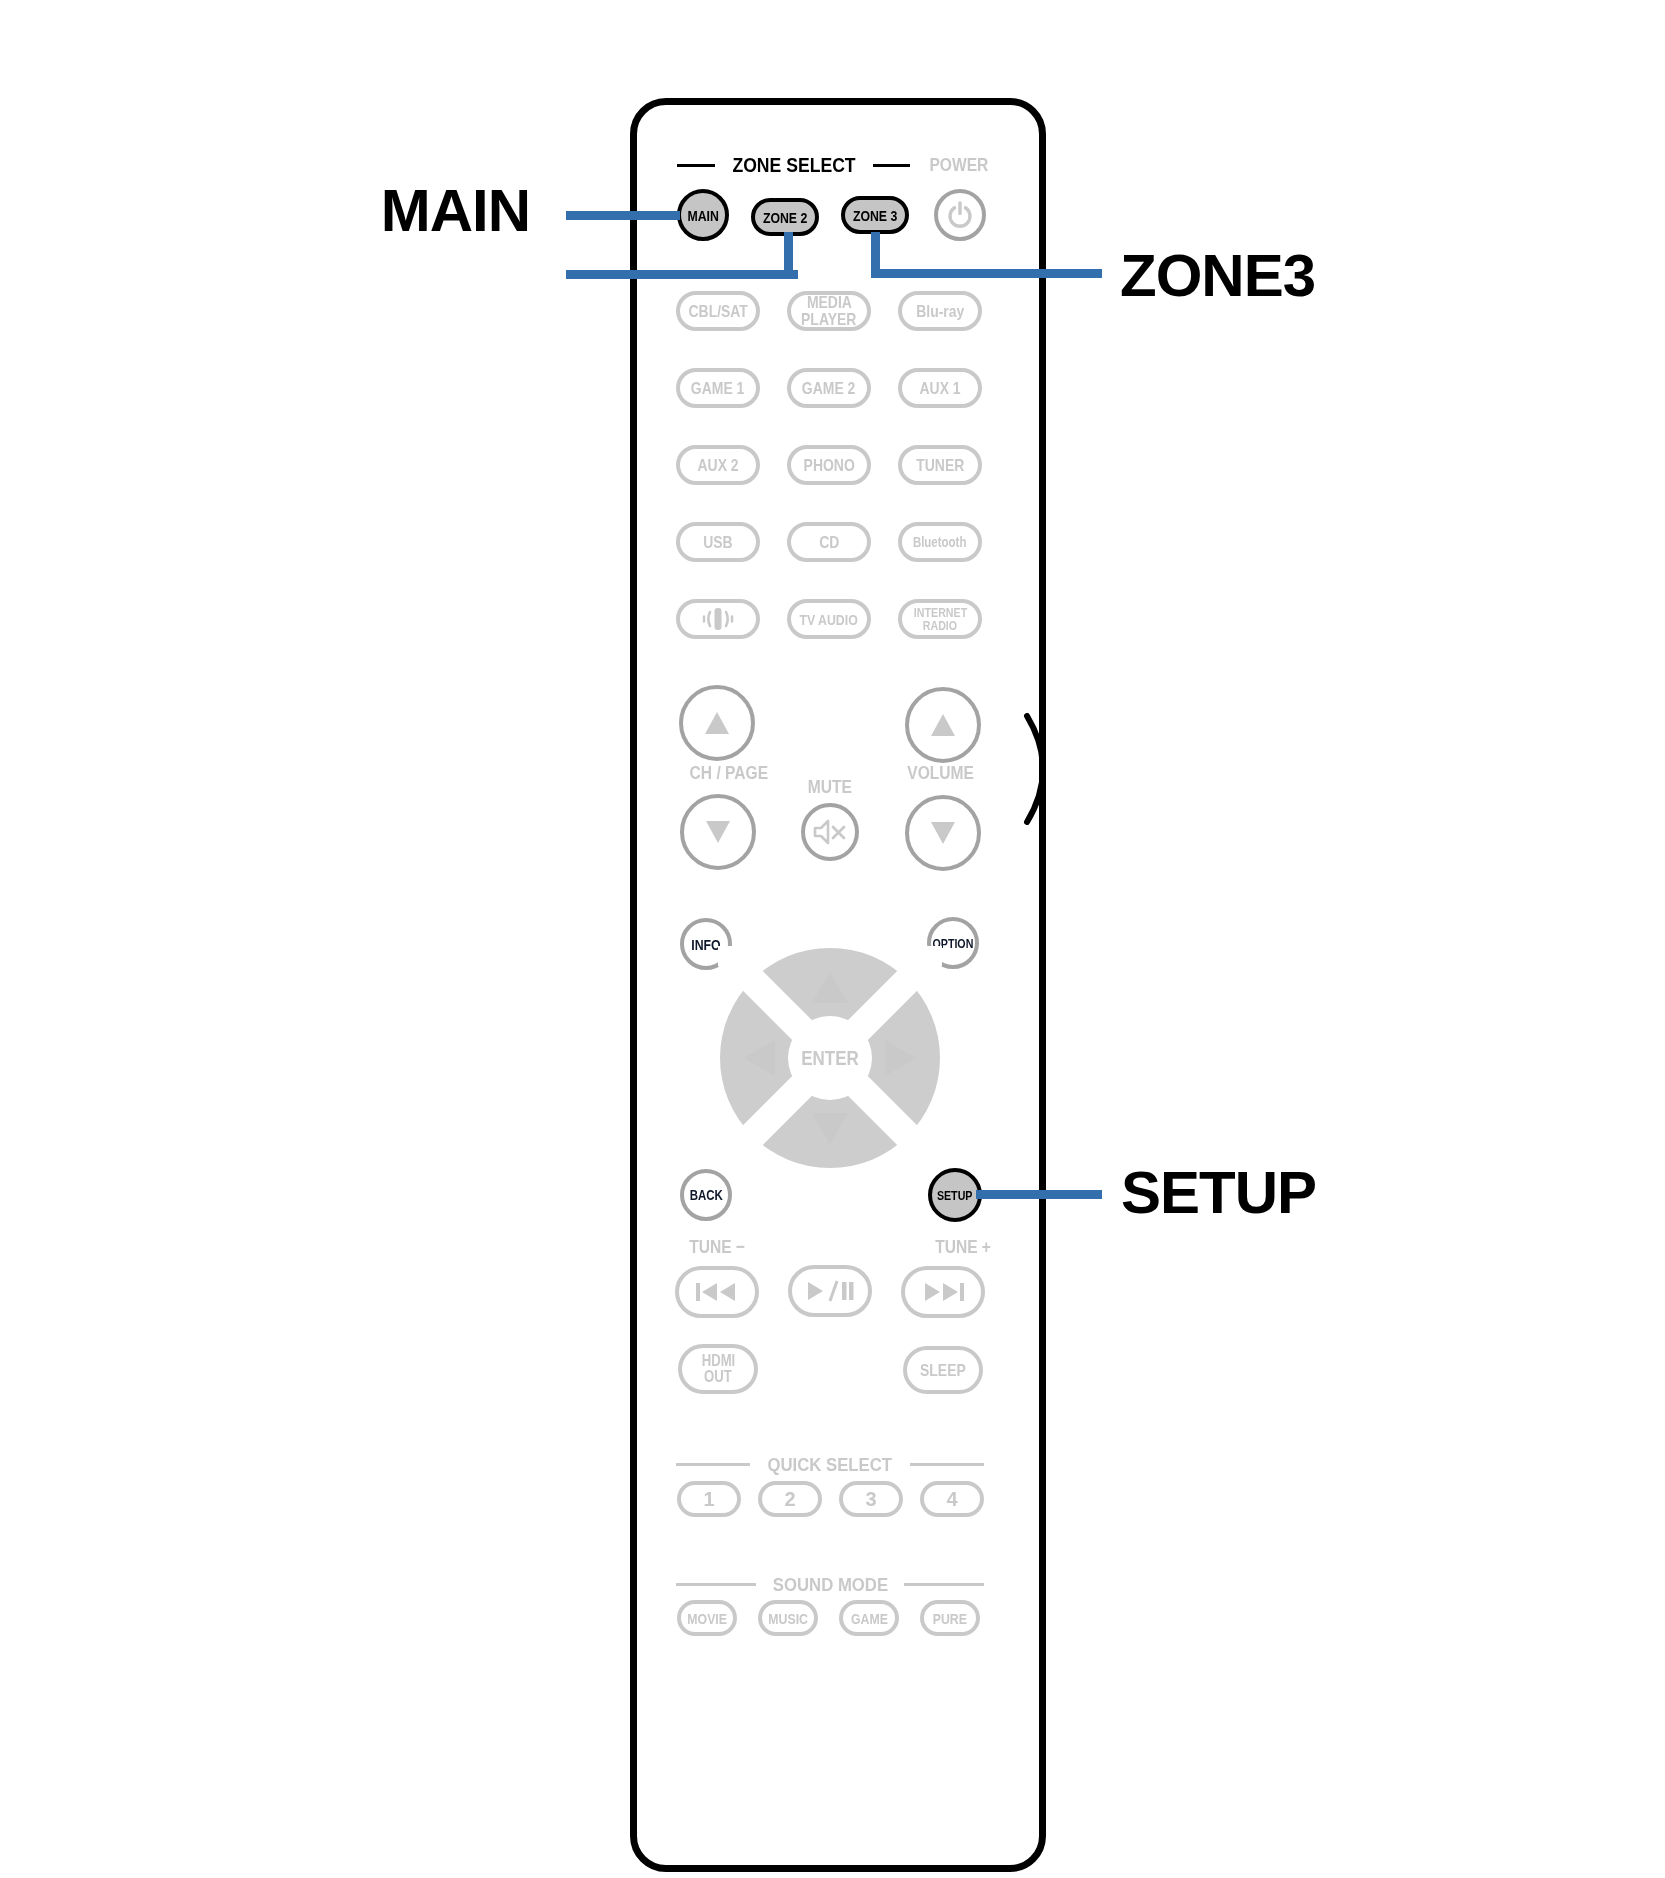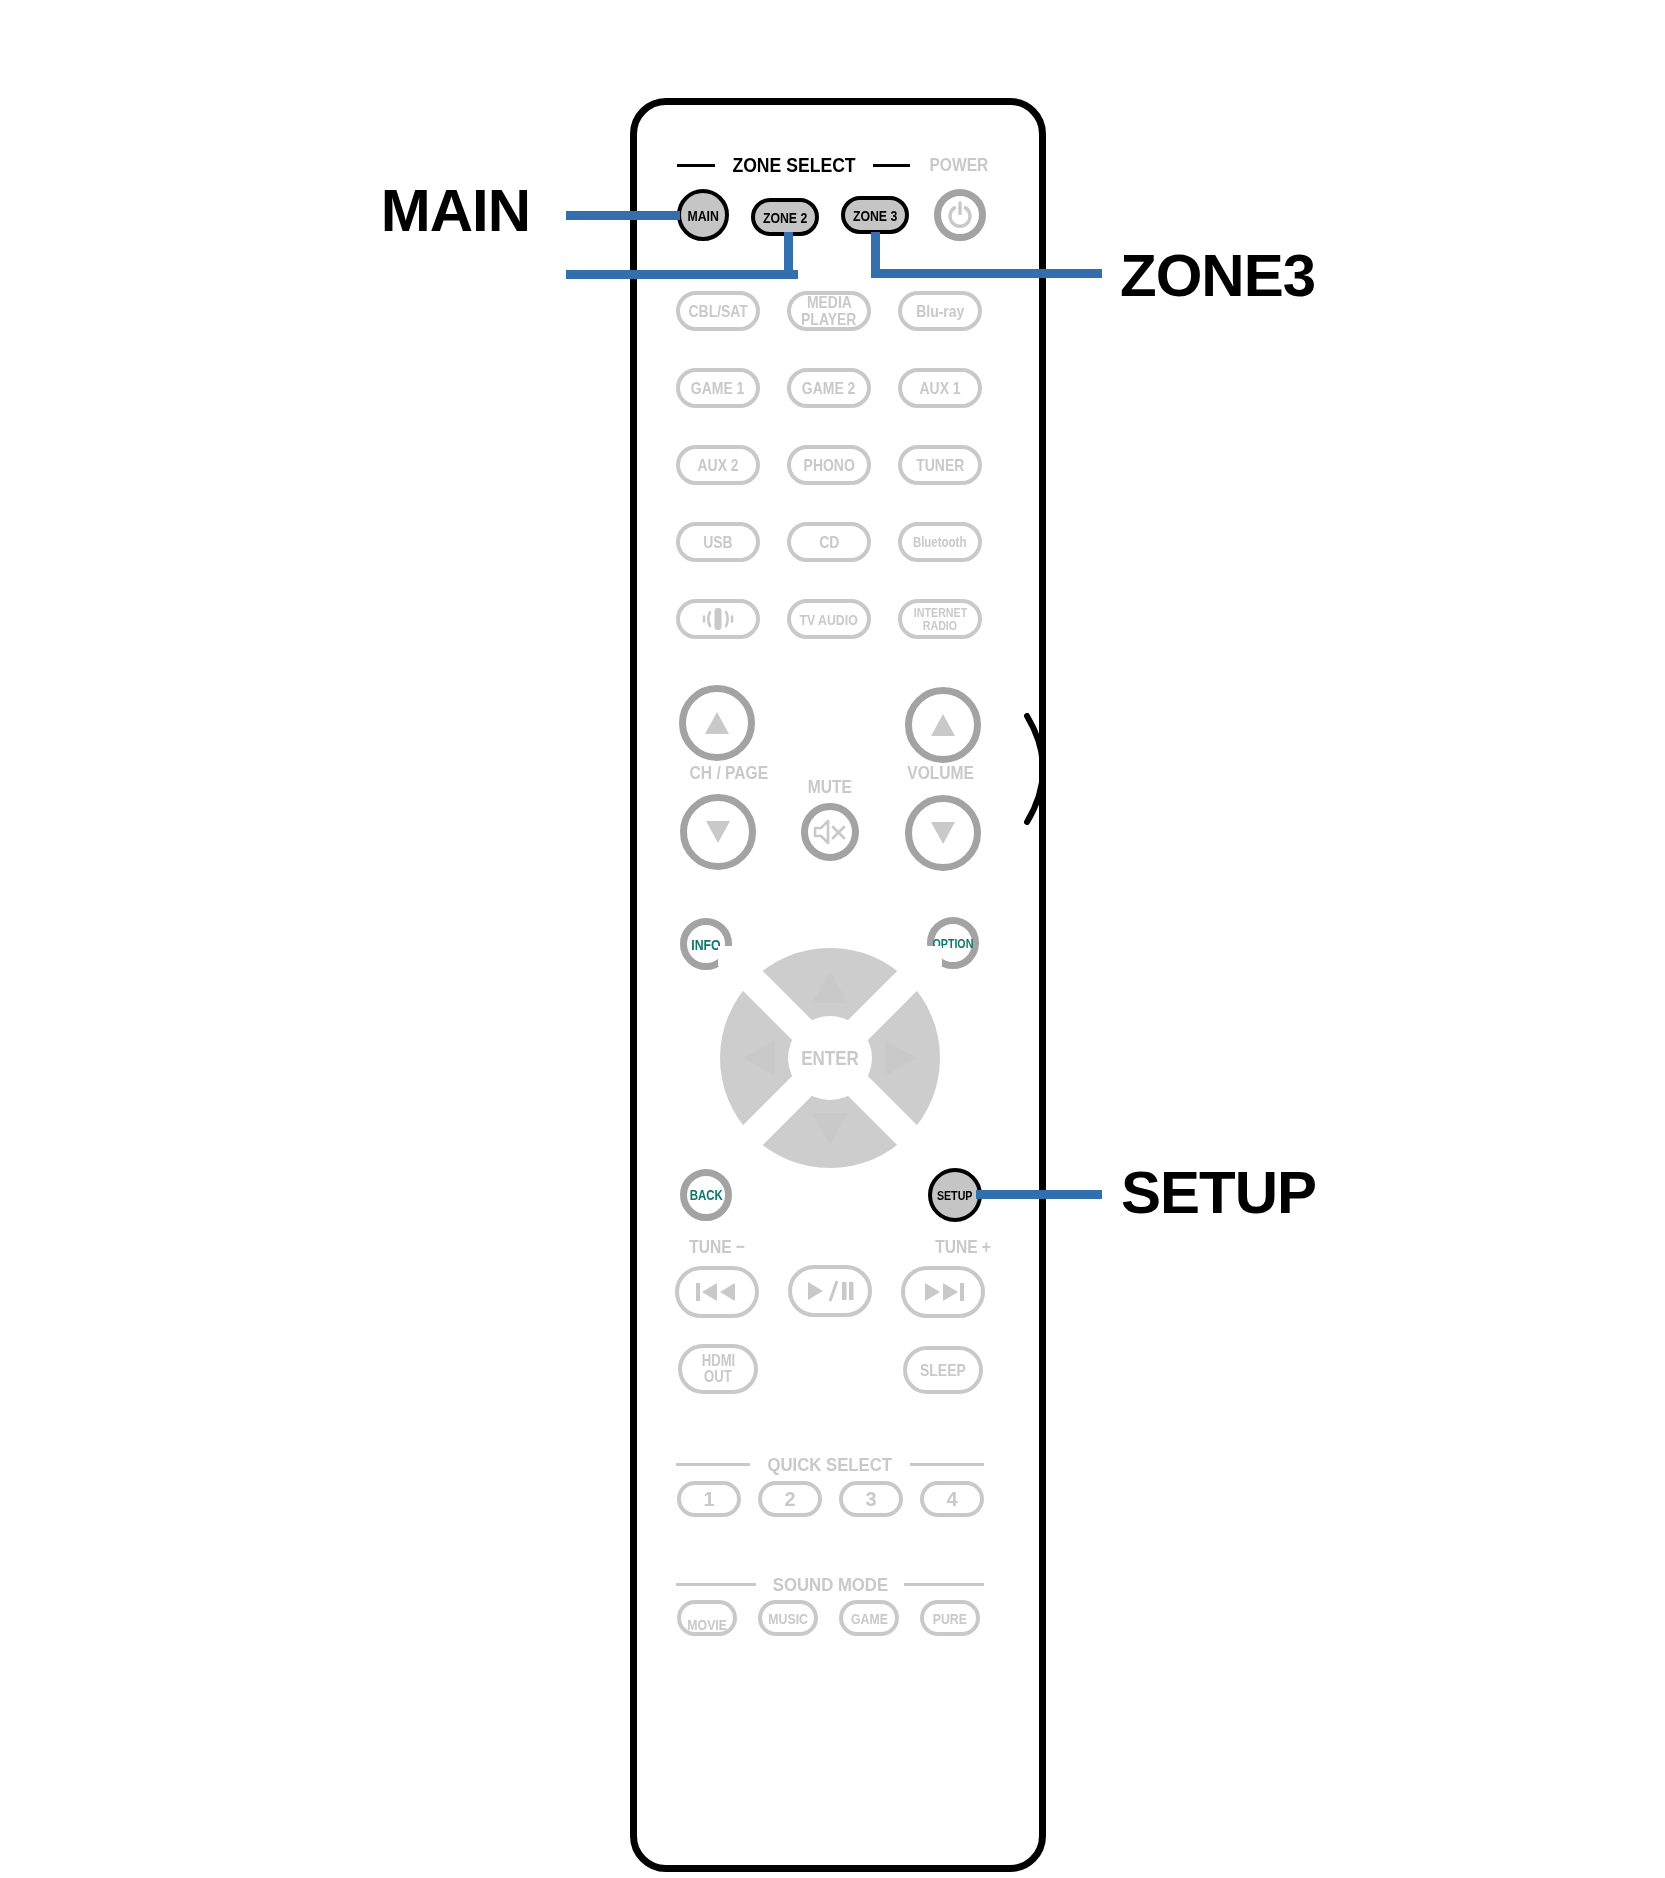--- a/index.html
+++ b/index.html
@@ -7,21 +7,21 @@
           font-family:"Liberation Sans",sans-serif;}
   
   .remote{position:absolute;left:630px;top:98px;width:402px;height:1760px;background:#fff;
           border:7px solid #000;border-radius:36px;z-index:1;}
   .remote *{box-sizing:border-box;}
   .abs{position:absolute;}
   
   .pill{border:4px solid #c9c9c9;border-radius:20px;background:#fff;color:#c9c9c9;
         display:flex;align-items:center;justify-content:center;flex-direction:column;
         font-weight:bold;line-height:1;}
-  .circ{border:7px solid #a3a3a3;border-radius:50%;background:#fff;color:#0f766e;
+  .circ{border:4px solid #a3a3a3;border-radius:50%;background:#fff;color:#0f172a;
         display:flex;align-items:center;justify-content:center;font-weight:bold;}
   
   .hl{border:4px solid #000;background:#c5c5c5;color:#000;}
   .cond{display:inline-block;transform:scaleX(0.82);transform-origin:center;white-space:nowrap;}
   .cond85{display:inline-block;transform:scaleX(0.88);transform-origin:center;white-space:nowrap;}
   .glabel{color:#c9c9c9;font-weight:bold;font-size:19px;text-align:center;line-height:1;}
   .hdr{display:flex;align-items:center;justify-content:center;gap:9px;}
   .hdr .ln{height:3px;background:#c9c9c9;flex:1;}
   .hdr.black .ln{background:#000;}
   .hdr .txt{font-weight:bold;font-size:20px;line-height:1;}
@@ -238,21 +238,21 @@
           <span>4</span>
         </div>
     </div>
 
     <div class="abs hdr" style="left:39px;top:1468px;width:308px;height:22px;color:#c9c9c9;text-align:right;">
       <div class="ln"></div>
       <span class="txt cond85" style="font-size:19px;">SOUND MODE</span>
       <div class="ln"></div>
     </div>
     <div class="abs" style="left:40px;top:1495px;display:flex;gap:21px;">
-      <div class="pill" style="width:60px;height:36px;border-radius:18px;font-size:15px;justify-content:flex-end;">
+      <div class="pill" style="width:60px;height:36px;border-radius:18px;font-size:15px;">
           <span class="cond">MOVIE</span>
         </div>
       <div class="pill" style="width:60px;height:36px;border-radius:18px;font-size:15px;">
           <span class="cond">MUSIC</span>
         </div>
       <div class="pill" style="width:60px;height:36px;border-radius:18px;font-size:15px;">
           <span class="cond">GAME</span>
         </div>
       <div class="pill" style="width:60px;height:36px;border-radius:18px;font-size:15px;">
           <span class="cond">PURE</span>

